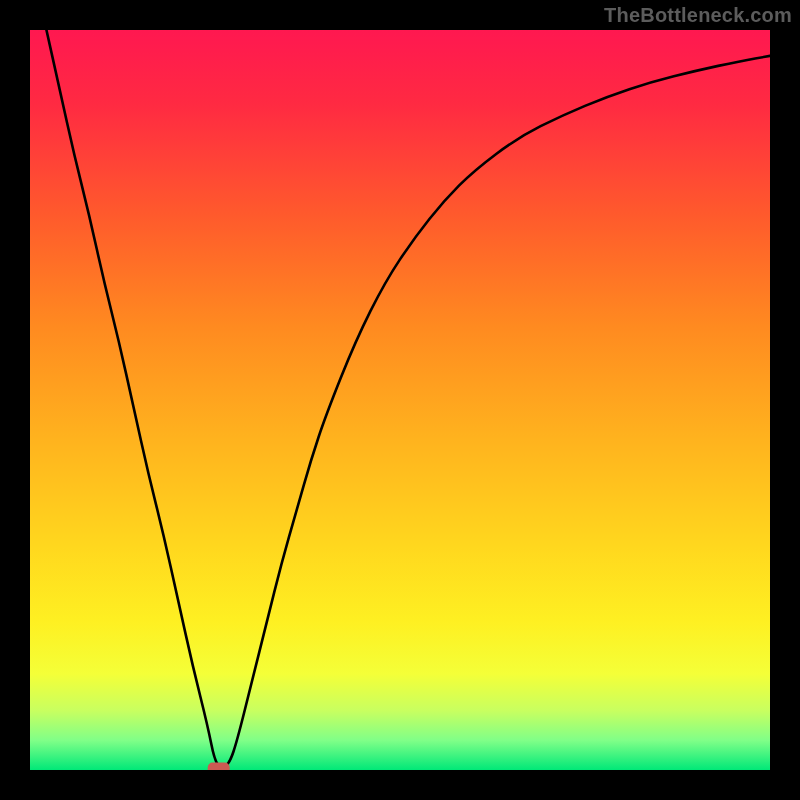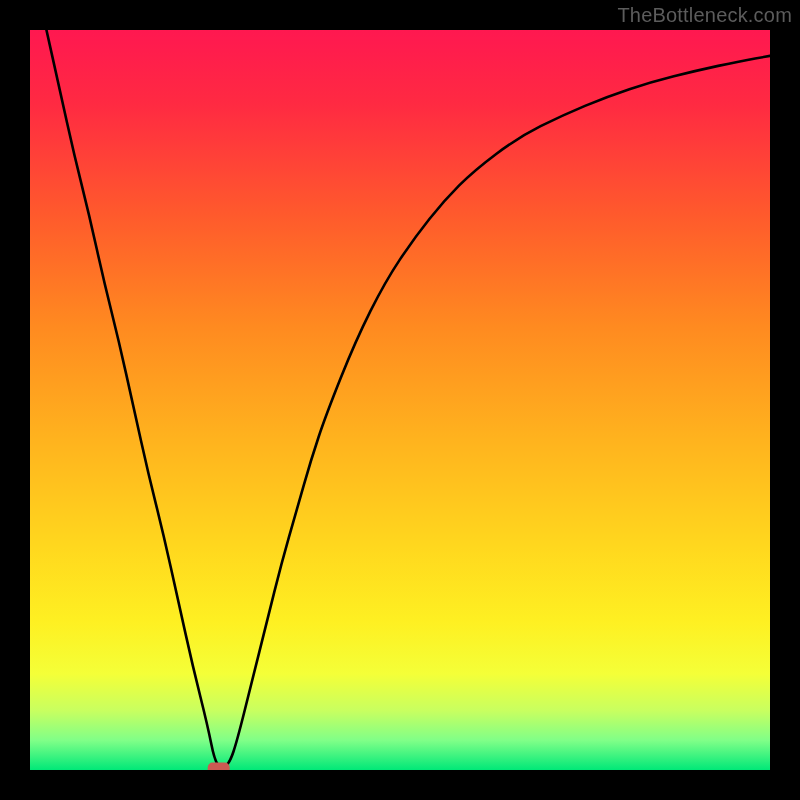--- a/index.html
+++ b/index.html
@@ -23,21 +23,21 @@
     top: 30px;
     width: 740px;
     height: 740px;
     overflow: hidden;
   }
   .watermark {
     position: absolute;
     top: 4px;
     right: 8px;
     font-size: 20px;
-    font-weight: 400;
+    font-weight: 700;
     color: #5c5c5c;
     letter-spacing: 0.2px;
     z-index: 5;
   }
   svg { display: block; }
 </style>
 </head>
 <body>
 
 <div class="frame">

